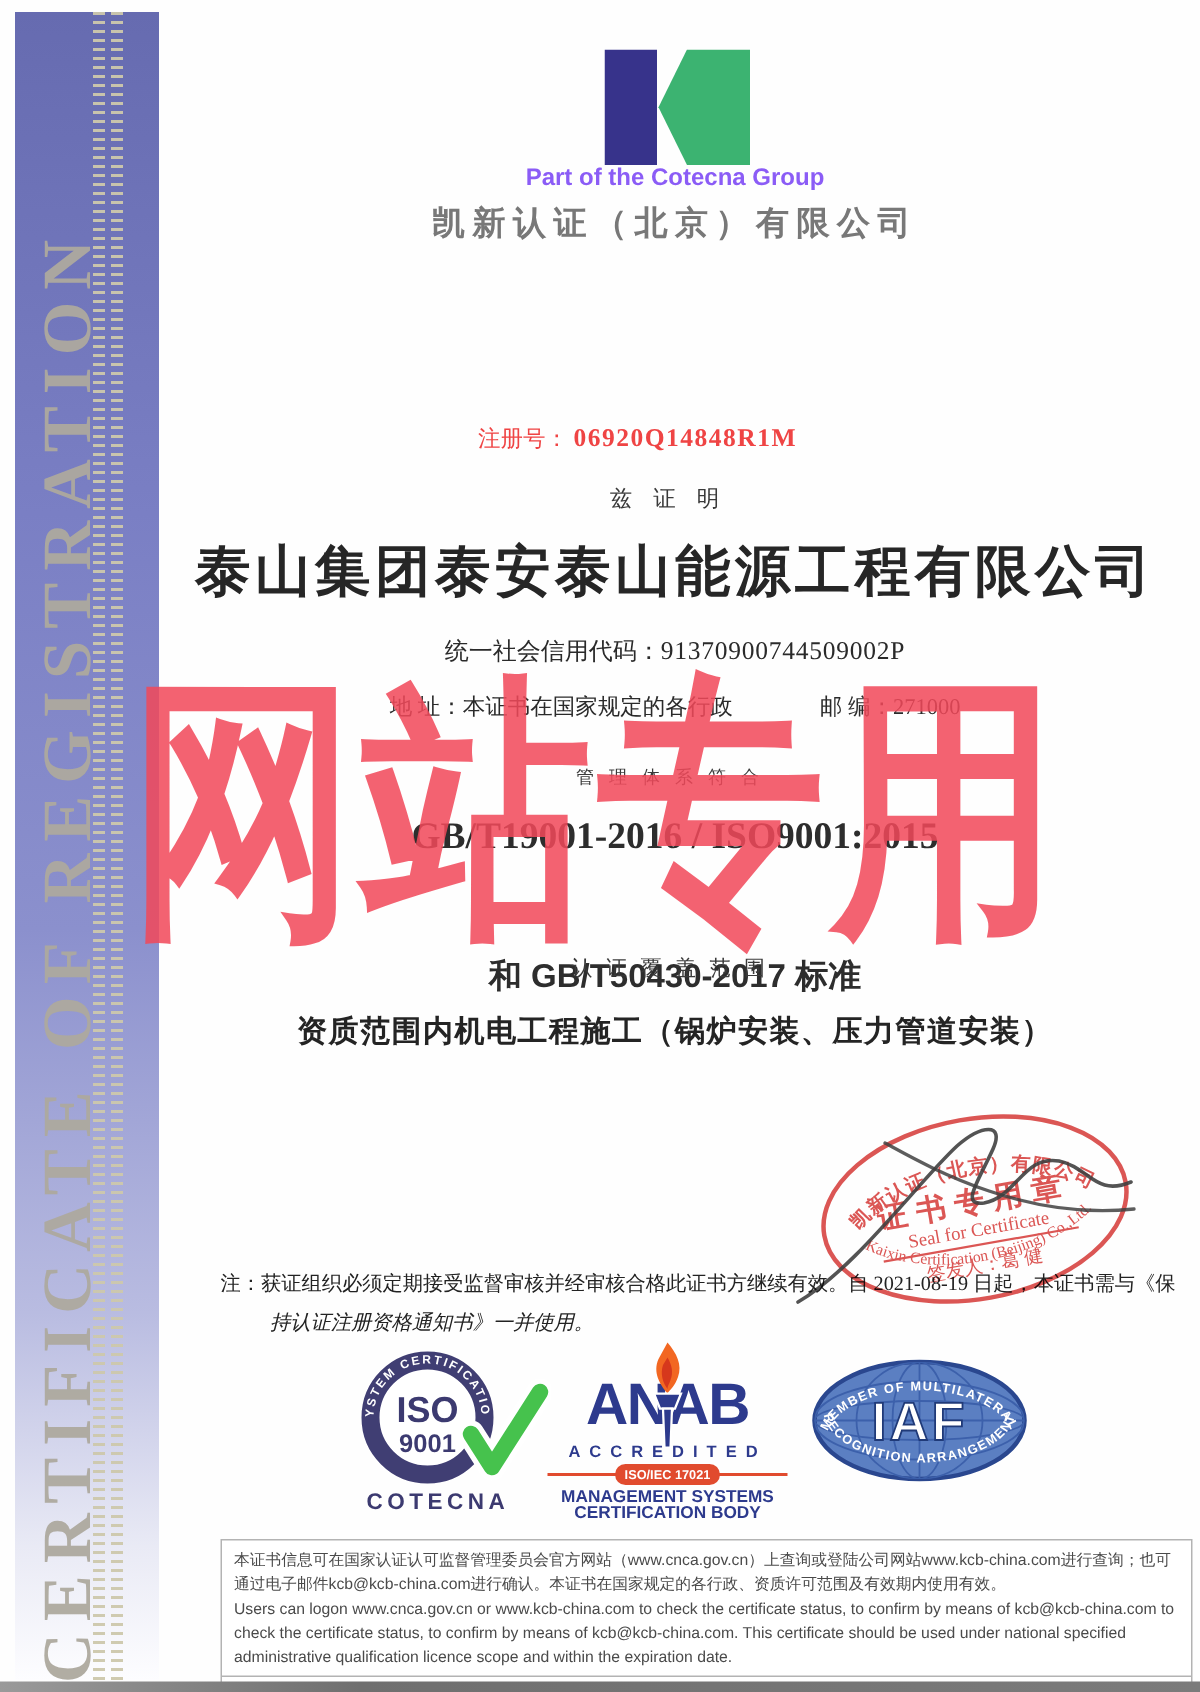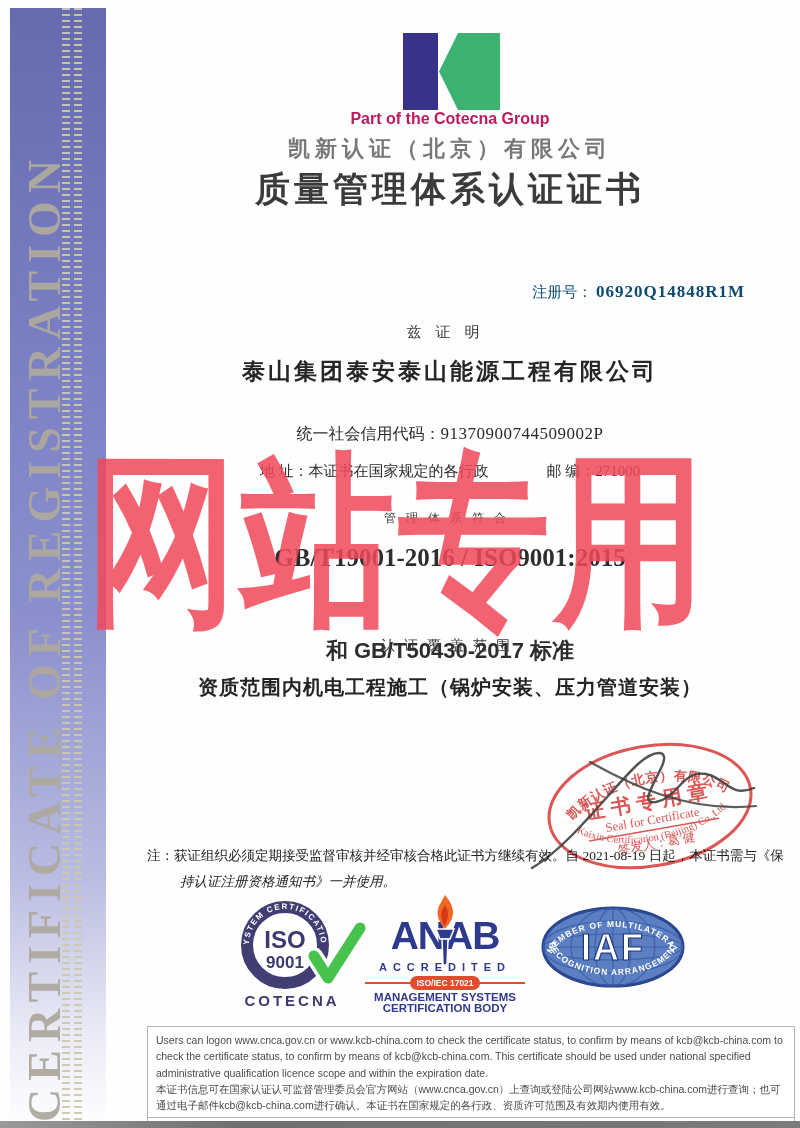--- a/index.html
+++ b/index.html
@@ -11,27 +11,27 @@
         background:linear-gradient(to bottom,#666bb0 0%,#7a7fc4 30%,#8b90cd 55%,#b9bce1 78%,#e9eaf5 92%,#fdfdff 100%);}
   .ladder{position:absolute;top:0;height:100%;width:8px;
           background:repeating-linear-gradient(to bottom,rgba(205,200,172,.95) 0 2px,rgba(0,0,0,0) 2px 6px);}
   .l1{left:52px}.l2{left:64px}
   .vtext{position:absolute;left:12px;top:1114px;transform:rotate(-90deg);transform-origin:0 0;
          white-space:nowrap;font-family:"Liberation Serif",serif;font-weight:700;font-size:46px;
          letter-spacing:8px;color:rgba(173,169,158,.95);line-height:1;}
 
   
   .row{position:absolute;left:105px;width:690px;text-align:center;}
-  .tagline{top:110px;font-family:"Liberation Sans",sans-serif;font-weight:700;font-size:16px;color:#be185d;}
+  .tagline{top:110px;font-family:"Liberation Sans",sans-serif;font-weight:700;font-size:16px;color:#8b5cf6;}
   .issuer{top:134px;font-weight:700;font-size:22px;color:#787878;letter-spacing:5px;}
   .title{top:166px;font-weight:700;font-size:35px;color:#3b3b3b;letter-spacing:4px;font-family:"Liberation Sans",sans-serif;}
-  .reg{top:282px;text-align:right;padding-right:50px;width:640px;font-size:15px;color:#0c4a6e;}
+  .reg{top:282px;padding-right:50px;width:640px;font-size:15px;color:#ef4444;}
   .reg .num{font-family:"Liberation Serif",serif;font-weight:700;font-size:17px;letter-spacing:1px;}
   .certify{top:323px;font-size:15px;letter-spacing:14px;color:#3a3a3a;}
-  .company{top:356px;font-weight:700;font-size:23px;color:#262626;letter-spacing:3px;font-family:"Liberation Sans",sans-serif;}
+  .company{top:356px;font-weight:700;font-size:37px;color:#262626;letter-spacing:3px;font-family:"Liberation Sans",sans-serif;}
   .credit{top:424px;font-size:16px;color:#2a2a2a;}
   .credit .num{font-size:17px;letter-spacing:.5px;}
   .addr{top:462px;font-size:15px;color:#2a2a2a;}
   .addr .gap{display:inline-block;width:58px;}
   .conform{top:510px;font-size:12px;letter-spacing:10px;color:#3a3a3a;}
   .std1{top:544px;font-family:Liberation Serif, serif;font-weight:700;font-size:25px;color:#2d2d2d;}
   .std2{top:589px;font-family:"Liberation Sans",sans-serif;font-weight:700;font-size:22px;color:#2d2d2d;margin-top:47px;}
   .scopetitle{top:637px;font-size:14px;letter-spacing:9px;color:#3a3a3a;}
   .scope{top:674px;font-weight:700;font-size:20px;color:#242424;letter-spacing:1px;}
 
@@ -77,21 +77,20 @@
     <div class="vtext">CERTIFICATE OF REGISTRATION</div>
   </div>
 
   <svg class="badge" style="left:403px;top:33px;" width="97" height="77" viewBox="0 0 97 77">
     <rect x="0" y="0" width="35" height="77" fill="#37338b"></rect>
     <polygon points="55,0 97,0 97,77 55,77 36,38.5" fill="#3cb371"></polygon>
   </svg>
 
   <div class="row tagline">Part of the Cotecna Group</div>
   <div class="row issuer">凯新认证（北京）有限公司</div>
-  <div class="row title">质量管理体系认证证书</div>
 
   <div class="row reg">
     <span>注册号：</span>
     <span class="num">06920Q14848R1M</span>
   </div>
 
   <div class="row certify">兹证明</div>
   <div class="row company">泰山集团泰安泰山能源工程有限公司</div>
 
   <div class="row credit">
@@ -180,22 +179,22 @@
       <textPath href="#iafTop" startOffset="50%" text-anchor="middle">MEMBER OF MULTILATERAL</textPath>
     </text>
     <text class="sans" x="77" y="58" text-anchor="middle" font-size="36" font-weight="800" letter-spacing="2" fill="#ffffff" stroke="#203a78" stroke-width="1.2">IAF</text>
     <text class="sans" fill="#ffffff" font-size="8.5" font-weight="700" letter-spacing="1">
       <textPath href="#iafBot" startOffset="50%" text-anchor="middle">RECOGNITION ARRANGEMENT</textPath>
     </text>
   </svg>
 
   <div class="finebox">
     <div class="fineinner">
+      <div>本证书信息可在国家认证认可监督管理委员会官方网站（www.cnca.gov.cn）上查询或登陆公司网站www.kcb-china.com进行查询；也可通过电子邮件kcb@kcb-china.com进行确认。本证书在国家规定的各行政、资质许可范围及有效期内使用有效。</div>
       <div>Users can logon www.cnca.gov.cn or www.kcb-china.com to check the certificate status, to confirm by means of kcb@kcb-china.com to check the certificate status, to confirm by means of kcb@kcb-china.com. This certificate should be used under national specified administrative qualification licence scope and within the expiration date.</div>
-      <div>本证书信息可在国家认证认可监督管理委员会官方网站（www.cnca.gov.cn）上查询或登陆公司网站www.kcb-china.com进行查询；也可通过电子邮件kcb@kcb-china.com进行确认。本证书在国家规定的各行政、资质许可范围及有效期内使用有效。</div>
     </div>
     <div class="fineaddr">
       <div>中国北京市东城区新中西街2号楼（新中大厦）3层309室（100027）　服务热线：400 616 1189　电话：+8610-6553 5910/11/12/13　传真：+8610-6551 1869</div>
 
     </div>
   </div>
 
   <div class="watermark">网站专用</div>
   <div class="photo-edge"></div>
 </div>

